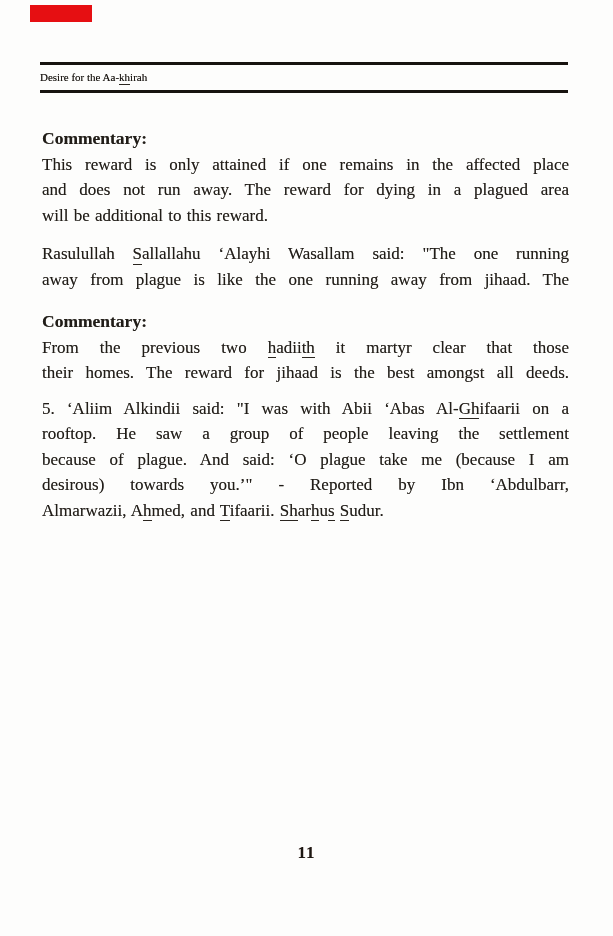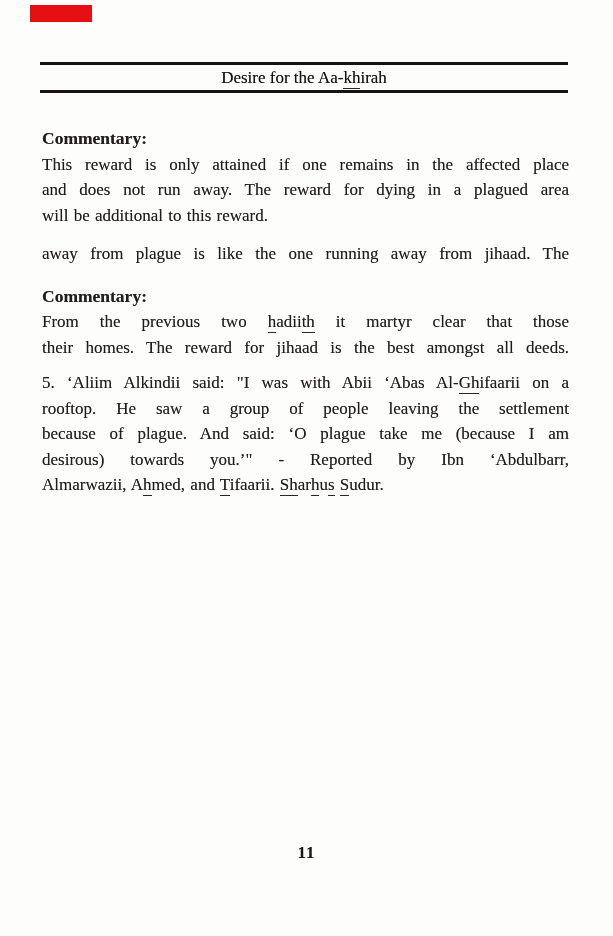--- a/index.html
+++ b/index.html
@@ -4,21 +4,21 @@
 <style>
   html,body{margin:0;padding:0;background:#ffffff;}
   .page{
     position:relative;width:613px;height:936px;background:#fdfdfc;
     font-family:"Liberation Serif","DejaVu Serif",serif;color:#211d18;overflow:hidden;
   }
   .red-marker{position:absolute;left:30px;top:5px;width:62px;height:17px;background:#e60f12;}
   .hdr{position:absolute;top:62px;left:40px;width:528px;}
   .rule{height:3px;background:#17130f;}
   .hdr-title{
-    text-align:center;font-size:17px;line-height:25px;color:#15110d;
+    font-size:11px;line-height:25px;color:#15110d;
     text-shadow:0 0 .5px rgba(33,29,24,.55);
   }
   .content{
     position:absolute;top:120px;left:42px;width:527px;
     text-shadow:0 0 .5px rgba(33,29,24,.5);
   }
   .content > *:nth-child(1){margin-top:6px;}
   .content > *:nth-child(3){margin-top:13px;}
   .content > *:nth-child(4){margin-top:17px;}
   .content > *:nth-child(6){margin-top:10px;}
@@ -45,20 +45,21 @@
   </div>
 
   <div class="content" id="blocks">
       <div class="heading">Commentary:</div>
       <div class="para">
         <div class="line j"><span>This reward is only attained if one remains in the affected place</span></div>
         <div class="line j"><span>and does not run away. The reward for dying in a plagued area</span></div>
         <div class="line"><span>will be additional to this reward.</span></div>
       </div>
       <div class="para">
+        <div class="line j"><span>Rasulullah </span><span class="u">S</span><span>allallahu ‘Alayhi Wasallam said: "The one running</span></div>
         <div class="line j"><span>away from plague is like the one running away from jihaad. The</span></div>
       </div>
       <div class="heading">Commentary:</div>
       <div class="para">
         <div class="line j"><span>From the previous two </span><span class="u">h</span><span>adii</span><span class="u">th</span><span> it martyr clear that those</span></div>
         <div class="line j"><span>their homes. The reward for jihaad is the best amongst all deeds.</span></div>
       </div>
       <div class="para">
         <div class="line j"><span>5. ‘Aliim Alkindii said: "I was with Abii ‘Abas Al-</span><span class="u">Gh</span><span>ifaarii on a</span></div>
         <div class="line j"><span>rooftop.  He saw a group of people leaving the settlement</span></div>

